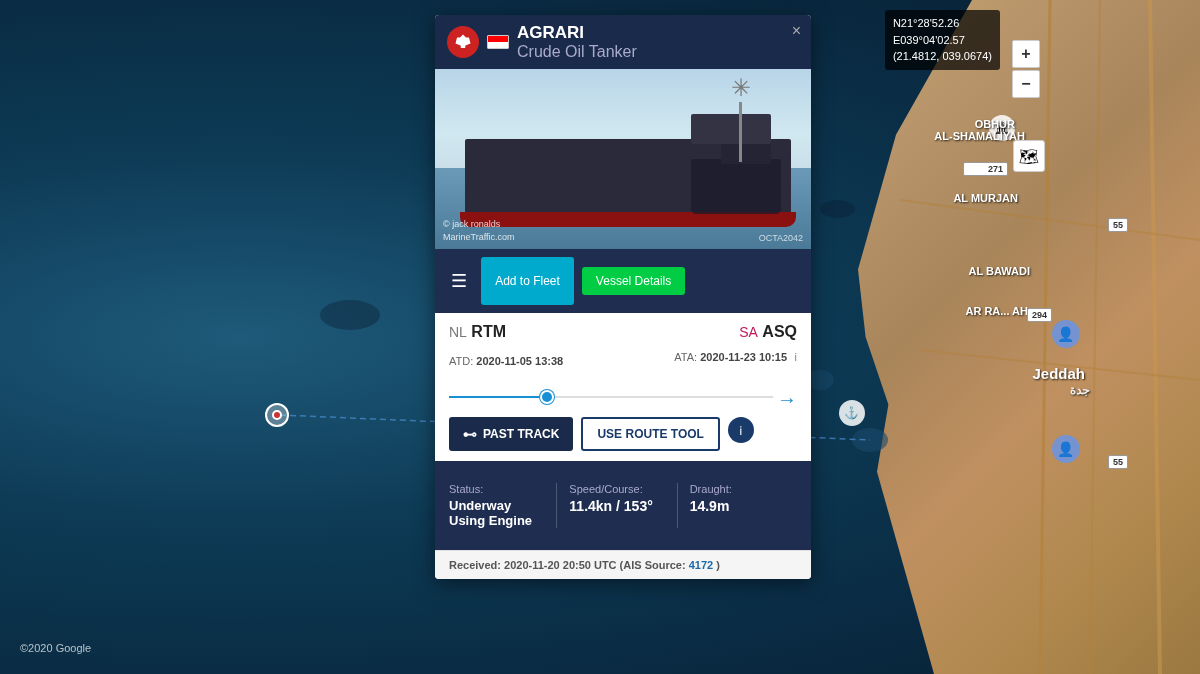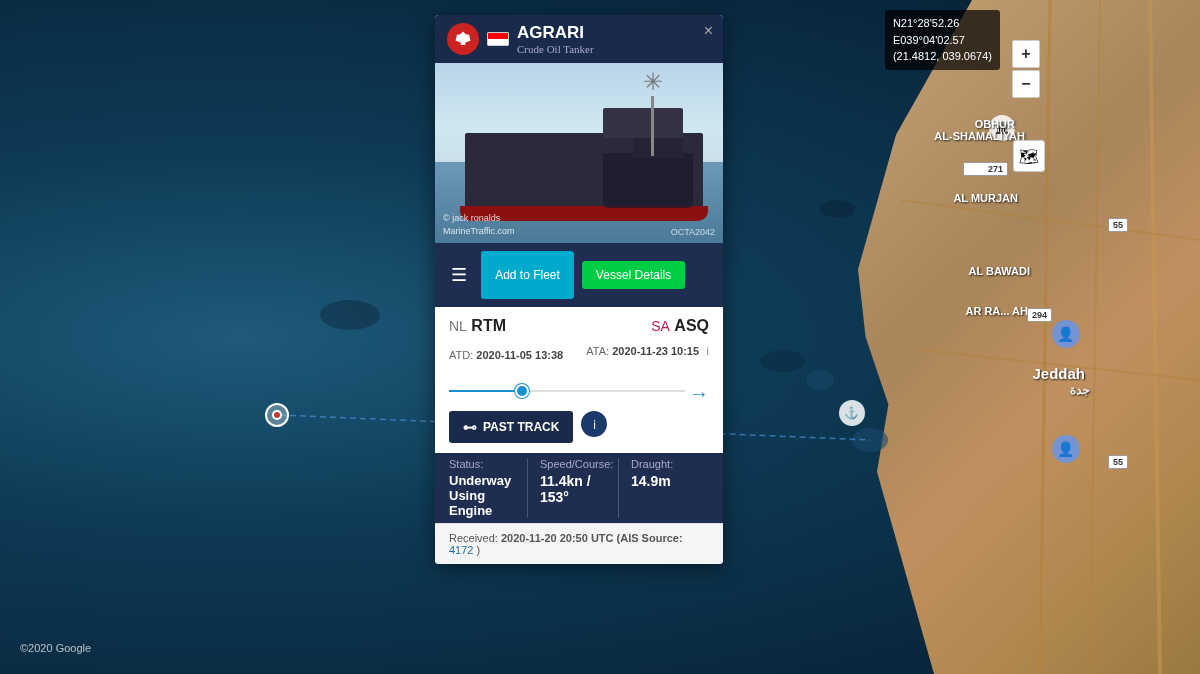--- a/index.html
+++ b/index.html
@@ -163,21 +163,21 @@
       pointer-events: none;
     }
 
     
     
     
     .vessel-popup {
       position: absolute;
       left: 435px;
       top: 15px;
-      width: 288px;
+      width: 376px;
       background: #fff;
       border-radius: 4px;
       box-shadow: 0 4px 20px rgba(0,0,0,0.5);
       overflow: hidden;
       z-index: 100;
     }
 
     
     .popup-header {
       background: #1a2a4a;
@@ -212,23 +212,22 @@
       border-radius: 1px;
     }
 
     .popup-title-area { flex: 1; }
     .popup-vessel-name {
       font-size: 17px;
       font-weight: bold;
       line-height: 1.2;
     }
     .popup-vessel-type {
-      font-size: 11px;
+      font-size: 16px;
       color: #aac;
-      font-family: Liberation Serif, serif;
     }
 
     .popup-close {
       position: absolute;
       right: 10px;
       top: 8px;
       color: #aaa;
       font-size: 16px;
       cursor: pointer;
       background: none;
@@ -476,21 +475,21 @@
       cursor: pointer;
       display: flex;
       align-items: center;
       justify-content: center;
     }
 
     
     .popup-status {
       background: #1e2d50;
       color: white;
-      padding: 5px 14px;
+      padding: 22px 14px;
       display: flex;
       gap: 0;
     }
 
     .status-col {
       flex: 1;
     }
 
     .status-col + .status-col {
       border-left: 1px solid rgba(255,255,255,0.2);
@@ -508,20 +507,21 @@
       font-weight: bold;
     }
 
     
     .popup-received {
       background: #f5f5f5;
       padding: 8px 14px;
       font-size: 11px;
       color: #555;
       border-top: 1px solid #e0e0e0;
+      font-weight: bold;
     }
 
     .received-link {
       color: #1a6aaa;
       text-decoration: none;
       cursor: pointer;
     }
 
     
     .road-badge {
@@ -687,20 +687,21 @@
       </div>
       <span class="progress-arrow">→</span>
     </div>
   </div>
 
   <div class="track-buttons">
     <button class="btn-past-track">
       <span style="font-size:14px;">⊷</span>
       <span>PAST TRACK</span>
     </button>
+    <button class="btn-route-tool">USE ROUTE TOOL</button>
     <button class="btn-info-circle">ℹ</button>
   </div>
 
   <div class="popup-status">
     <div class="status-col">
       <div class="status-label">Status:</div>
       <div class="status-value" style="font-size:13px;">Underway<br>Using Engine</div>
     </div>
     <div class="status-col">
       <div class="status-label">Speed/Course:</div>

